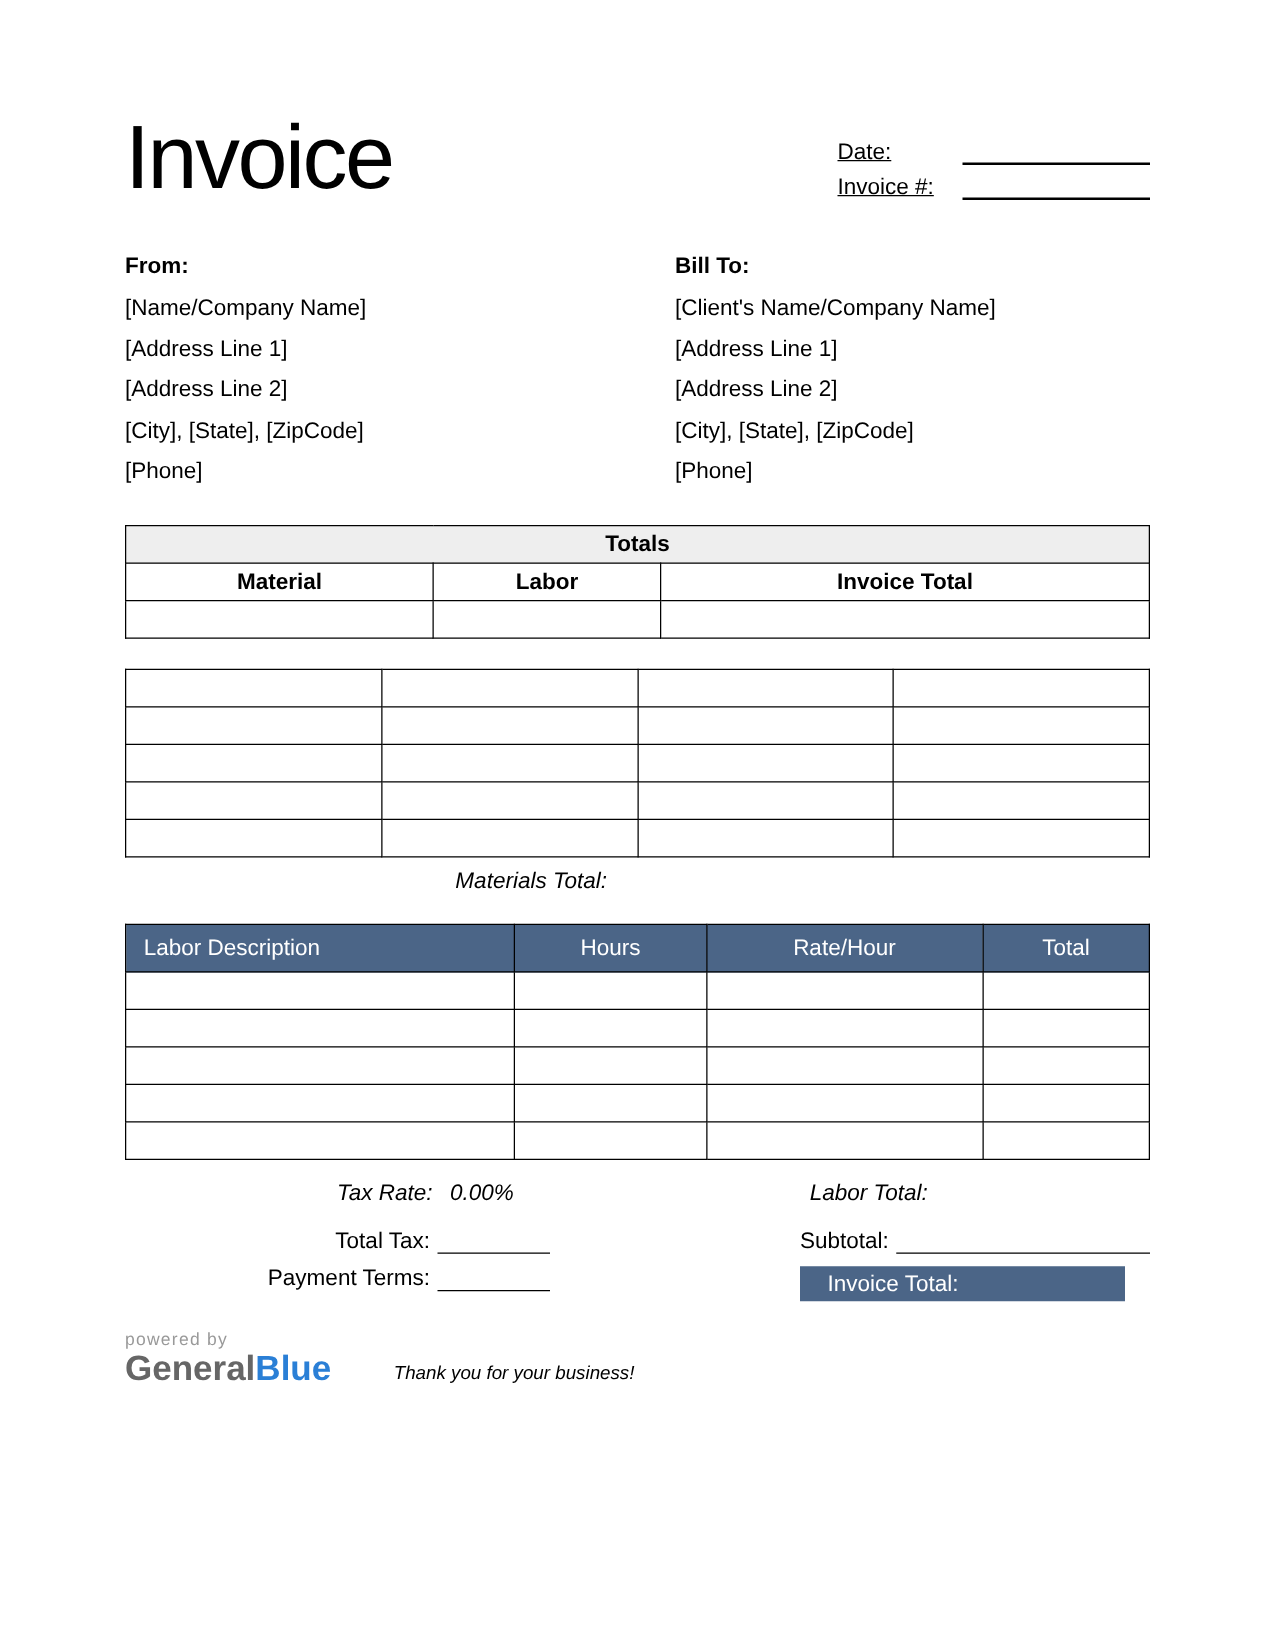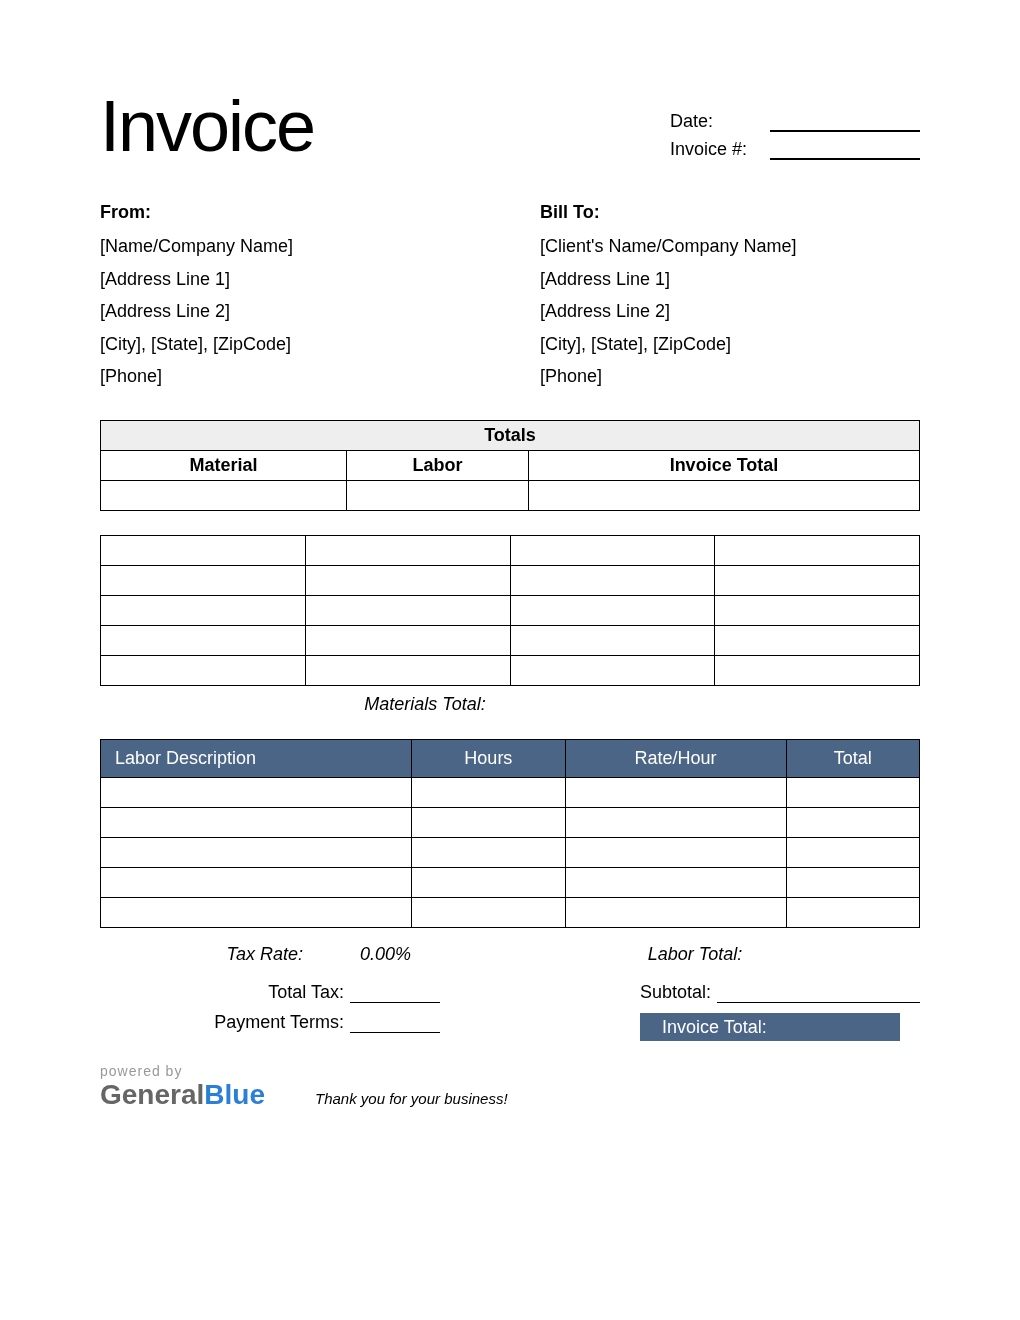--- a/index.html
+++ b/index.html
@@ -29,20 +29,21 @@
     line-height: 1;
   }
   .meta {
     margin-top: 20px;
     font-size: 18px;
   }
   .meta-row {
     display: flex;
     align-items: flex-end;
     margin-bottom: 6px;
+    text-decoration: underline;
   }
   .meta-label { width: 90px; }
   .meta-value {
     border-bottom: 2px solid #000;
     min-width: 150px;
     height: 22px;
     margin-left: 10px;
   }
   .addresses {
     display: flex;
@@ -272,21 +273,21 @@
           <td></td>
           <td></td>
           <td></td>
           <td></td>
         </tr>
   </tbody>
     </table>
 
   <div class="bottom-row">
     <div class="field-group" style="width:340px;">
-      <div class="field-line subtext-left" style="justify-content:flex-end;gap:43px;">
+      <div class="field-line subtext-left" style="justify-content:flex-end;">
         <span class="field-label">Tax Rate:</span>
         <span style="min-width:80px; margin-left:14px;">0.00%</span>
       </div>
       <div class="field-line" style="margin-top:16px;">
         <span class="field-label">Total Tax:</span>
         <span class="field-underline"></span>
       </div>
       <div class="field-line">
         <span class="field-label">Payment Terms:</span>
         <span class="field-underline"></span>

